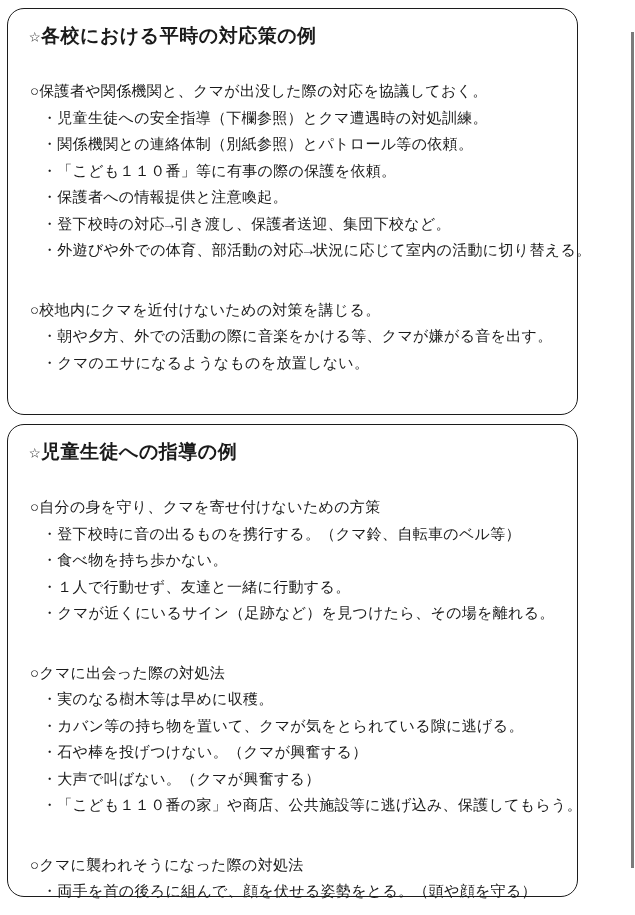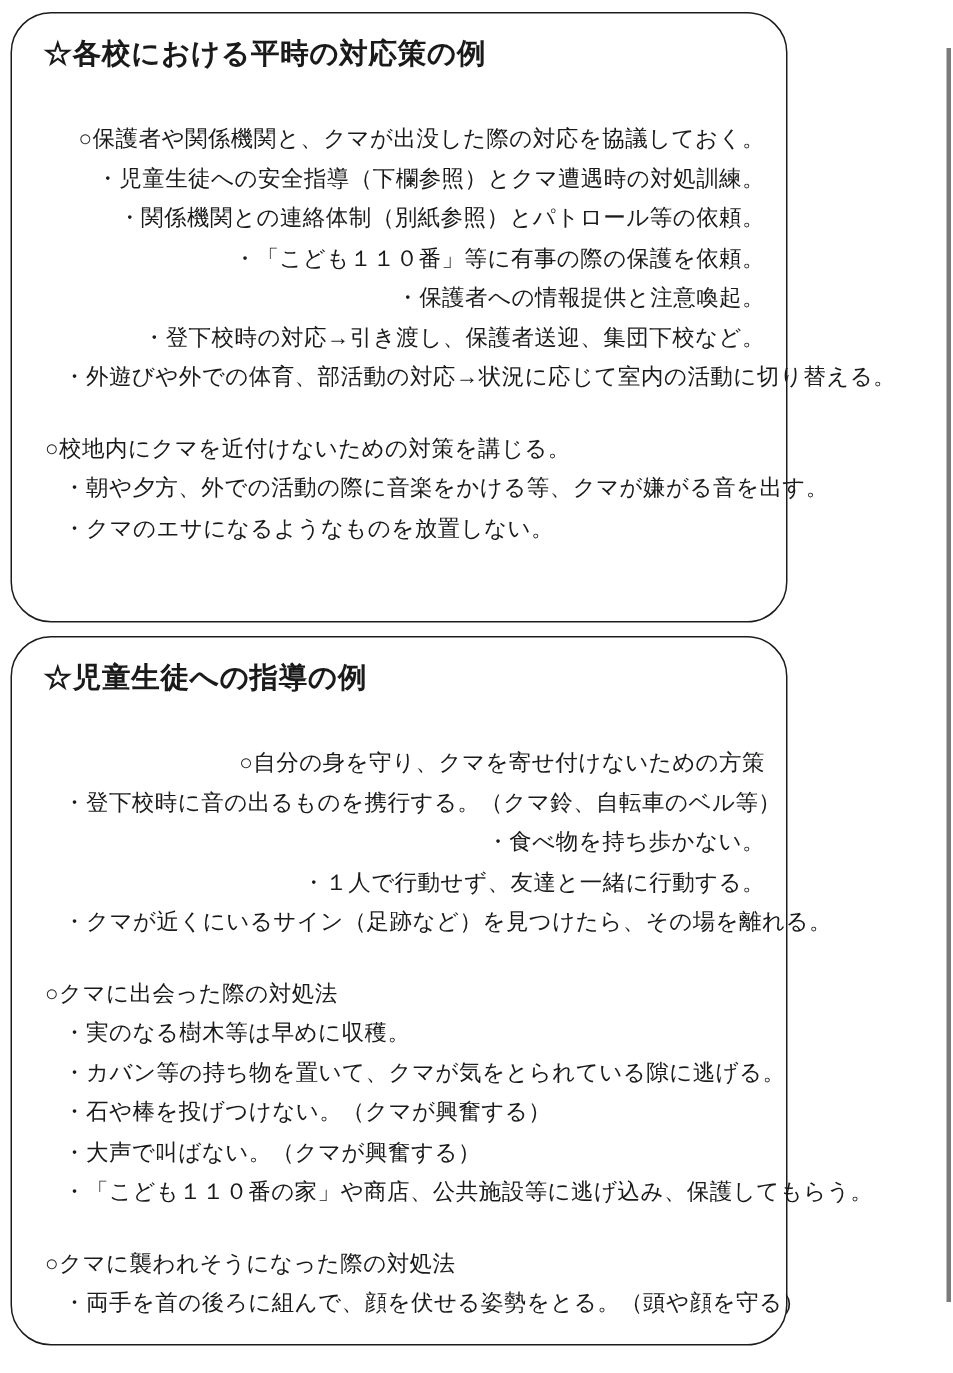--- a/index.html
+++ b/index.html
@@ -13,37 +13,38 @@
   }
   .page {
     position: relative;
     width: 635px;
     height: 915px;
     background: #ffffff;
   }
   .rounded-box {
     position: absolute;
     left: 7px;
-    width: 518px;
+    width: 571px;
     background: #ffffff;
     border: 1.6px solid #1c1c1c;
-    border-radius: 27px;
+    border-radius: 17px;
+    font-family: Liberation Mono, monospace;
   }
   #box-daily   { top: 8px;   height: 407px; }
   #box-student { top: 424px; height: 473px; }
   .box-title {
     font-size: 19px;
     font-weight: bold;
     letter-spacing: 0.5px;
     margin: 16px 0 0 21px;
     line-height: 24px;
   }
   .section { margin-left: 22px; margin-right: 14px; }
-  .section.first  { margin-top: 31px; text-align: right; }
-  .section.follow { margin-top: 21px; }
+  .section.first  { margin-top: 31px; }
+  .section.follow { margin-top: 33px; }
   .section-heading {
     font-size: 15px;
     line-height: 26.5px;
     letter-spacing: 0.3px;
     white-space: nowrap;
   }
   .section-item {
     font-size: 15px;
     line-height: 26.5px;
     letter-spacing: 0.3px;

